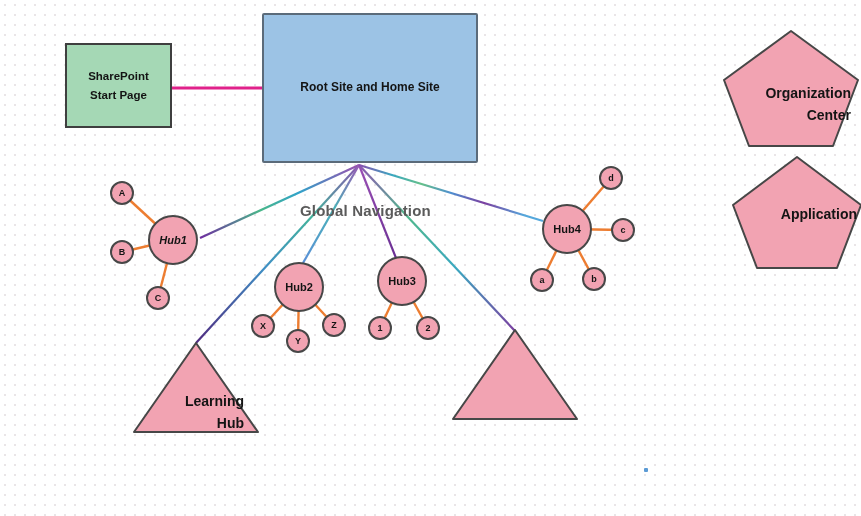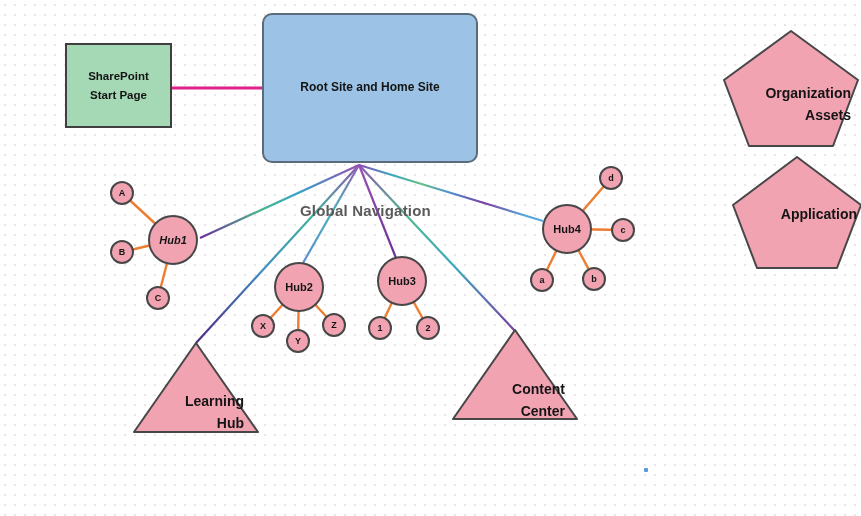--- a/index.html
+++ b/index.html
@@ -110,21 +110,21 @@
 
     <polygon points="791,31 858,80 833,146 749,146 724,80" fill="#f2a3b2" stroke="#474747" stroke-width="2" stroke-linejoin="round"></polygon>
     <polygon points="797,157 861,205 837,268 757,268 733,205" fill="#f2a3b2" stroke="#474747" stroke-width="2" stroke-linejoin="round"></polygon>
   </svg>
 
   <div class="node rect-box box-green" style="left:30px; top:43px; width:107px; height:85px;">
     <span>SharePoint</span>
     <span>Start Page</span>
   </div>
 
-  <div class="node rect-box box-blue" style="left:262px; top:13px; width:216px; height:150px;border-radius:10px;">
+  <div class="node rect-box box-blue" style="left:262px; top:13px; width:216px; height:150px;">
     <span>Root Site and Home Site</span>
   </div>
 
   <div class="nav-label" style="left:300px; top:202px; width:140px;">Global Navigation</div>
 
   <div class="node circle hub" style="left:148px; top:215px;font-style:italic;">
     <span>Hub1</span>
   </div>
   <div class="node circle hub" style="left:274px; top:262px;">
     <span>Hub2</span>
@@ -173,28 +173,24 @@
     <span>c</span>
   </div>
   <div class="node circle satellite" style="left:599px; top:166px;">
     <span>d</span>
   </div>
 
   <div class="shape-label" style="left:144px; top:390px; width:100px;">
     <div>Learning</div>
     <div>Hub</div>
   </div>
-  <div class="shape-label" style="left:465px; top:378px; width:100px;">
-    <div>Content</div>
-    <div>Center</div>
-  </div>
 
   <div class="shape-label" style="left:731px; top:82px; width:120px;">
     <div>Organization</div>
-    <div>Assets</div>
+    <div>Center</div>
   </div>
   <div class="shape-label" style="left:737px; top:203px; width:120px;">
     <div>Application</div>
   </div>
 
   <div class="stray-dot" style="left:644px; top:468px;"></div>
 
 </div>
 
 </body></html>

